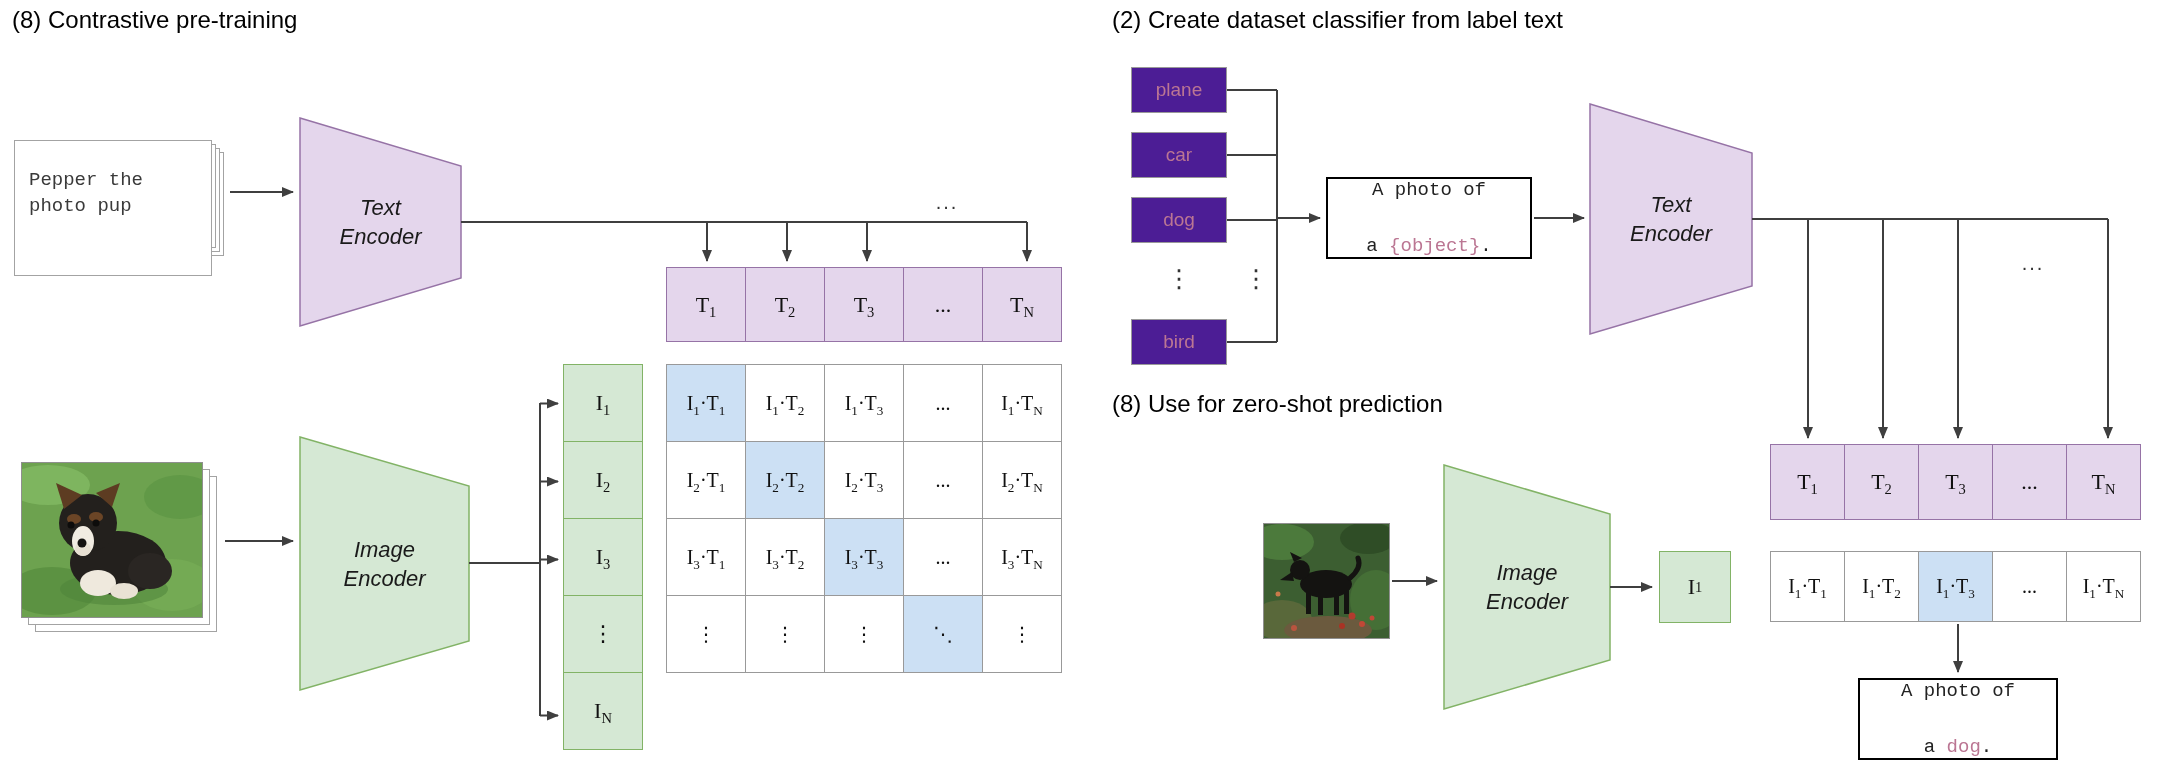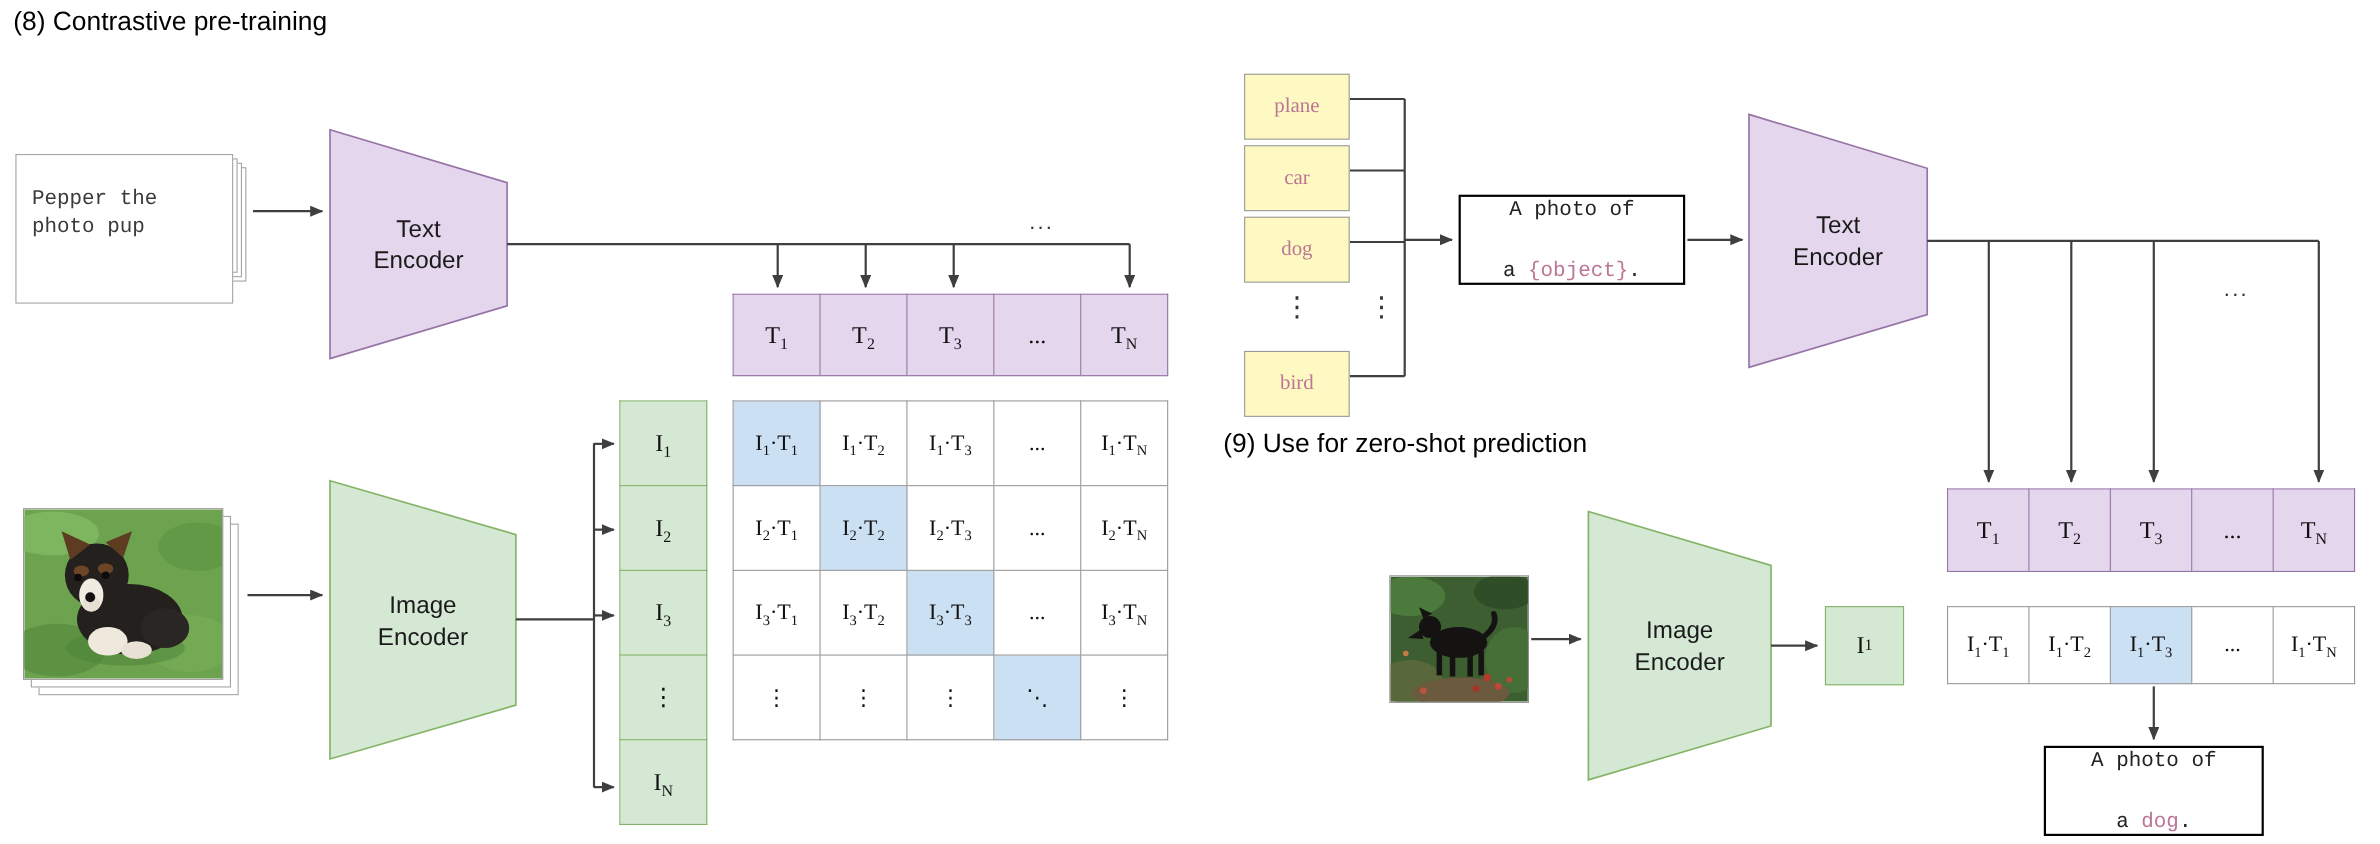--- a/index.html
+++ b/index.html
@@ -9,38 +9,38 @@
     --arrow:#3f3f3f;       --pink:#bb7693;  --box-border:#000000;
   }
   *{box-sizing:border-box;margin:0;padding:0;}
   html,body{background:#ffffff;}
   body{font-family:"Liberation Sans",sans-serif;}
   #canvas{position:relative;width:2164px;height:767px;background:#fff;overflow:hidden;}
   .abs{position:absolute;}
   .title{position:absolute;font-size:24px;color:#000;}
   .mono{font-family:"Liberation Mono","DejaVu Sans Mono",monospace;}
   .enc-label{position:absolute;display:flex;flex-direction:column;align-items:center;justify-content:center;
-             text-align:center;font-size:22px;line-height:29px;color:#1a1a1a;}
+             text-align:center;font-size:22px;line-height:29px;color:#1a1a1a;font-style:italic;}
   .enc-label span{display:block;}
   table.cells{border-collapse:collapse;position:absolute;padding-left:10px;}
   table.cells td{border:1px solid var(--cell-border);text-align:center;vertical-align:middle;
                  font-family:"Liberation Serif","DejaVu Serif",serif;font-size:20px;color:#111;background:#fff;}
   table.cells sub{font-size:66%;line-height:0;}
   table.t1 td{width:79px;height:74px;background:var(--purple-fill);border-color:var(--purple-stroke);font-size:22px;}
   table.ic td{width:79px;height:77px;background:var(--green-fill);border-color:var(--green-stroke);font-size:22px;}
   table.m1 td{width:79px;height:77px;}
   table.t2 td{width:74px;height:75px;background:var(--purple-fill);border-color:var(--purple-stroke);font-size:22px;}
   table.r3 td{width:74px;height:70px;}
   td.hl{background:var(--blue-fill) !important;}
   .card{position:absolute;background:#fff;border:1px solid #a3a3a3;}
   .text-card-lines{padding:26px 0 0 14px;font-size:19px;line-height:26px;color:#3a3a3a;}
   .photo-frame{position:absolute;border:1px solid #8f8f8f;background:#fff;overflow:hidden;}
-  .class-cell{position:absolute;width:96px;height:60px;border:1px solid var(--cell-border);background:#fef9c3;
+  .class-cell{position:absolute;width:96px;height:46px;border:1px solid var(--cell-border);background:#4c1d95;
               display:flex;align-items:center;justify-content:center;
-              font-family:Liberation Serif, serif;font-size:19px;color:var(--pink);}
+              font-family:Liberation Sans, sans-serif;font-size:19px;color:var(--pink);}
   .prompt-box{position:absolute;border:2px solid var(--box-border);background:#fff;
               display:flex;flex-direction:column;align-items:center;justify-content:center;
               font-family:"Liberation Mono","DejaVu Sans Mono",monospace;font-size:19px;line-height:27px;color:#222;gap:29px;}
   .pink{color:var(--pink);}
   .dots{position:absolute;font-family:"Liberation Serif","DejaVu Serif",serif;font-size:25px;color:#333;text-align:center;}
   .ell{position:absolute;font-size:20px;color:#333;text-align:center;letter-spacing:2px;}
   .single-cell{position:absolute;border:1px solid var(--green-stroke);background:var(--green-fill);
                display:flex;align-items:center;justify-content:center;
                font-family:"Liberation Serif","DejaVu Serif",serif;font-size:22px;color:#111;}
   .single-cell sub{font-size:66%;line-height:0;}
@@ -202,20 +202,21 @@
     <tr>
       <td>⋮</td>
       <td>⋮</td>
       <td>⋮</td>
       <td class="hl">⋱</td>
       <td>⋮</td>
     </tr>
   </tbody>
     </table>
 
+  <div class="title" style="left:1112px;top:6px">(2) Create dataset classifier from label text</div>
 
   <div class="class-cell" style="left:1131px;top:67px">plane</div>
   <div class="class-cell" style="left:1131px;top:132px">car</div>
   <div class="class-cell" style="left:1131px;top:197px">dog</div>
   <div class="class-cell" style="left:1131px;top:319px">bird</div>
 
   <div class="dots" style="left:1159px;top:264px;width:40px">⋮</div>
   <div class="dots" style="left:1236px;top:264px;width:40px">⋮</div>
 
   <div class="prompt-box" style="left:1326px;top:177px;width:206px;height:82px">
@@ -235,21 +236,21 @@
         <tr>
       <td>T<sub>1</sub></td>
       <td>T<sub>2</sub></td>
       <td>T<sub>3</sub></td>
       <td>...</td>
       <td>T<sub>N</sub></td>
     </tr>
   </tbody>
     </table>
 
-  <div class="title" style="left:1112px;top:390px">(9) Use for zero-shot prediction</div>
+  <div class="title" style="left:1112px;top:390px">(8) Use for zero-shot prediction</div>
 
   <div class="photo-frame" style="left:1263px;top:523px;width:127px;height:116px">
     <svg viewBox="0 0 125 114" width="125" height="114">
       <rect width="125" height="114" fill="#3c5e31"></rect>
       <ellipse cx="18" cy="18" rx="32" ry="18" fill="#4c7a3c"></ellipse>
       <ellipse cx="104" cy="14" rx="28" ry="16" fill="#2f4d26"></ellipse>
       <ellipse cx="112" cy="76" rx="26" ry="30" fill="#456f36"></ellipse>
       <ellipse cx="18" cy="96" rx="30" ry="20" fill="#59683a"></ellipse>
       <ellipse cx="64" cy="106" rx="44" ry="14" fill="#6b5a3e"></ellipse>
       <circle cx="88" cy="92" r="3.5" fill="#b23b2e"></circle>

